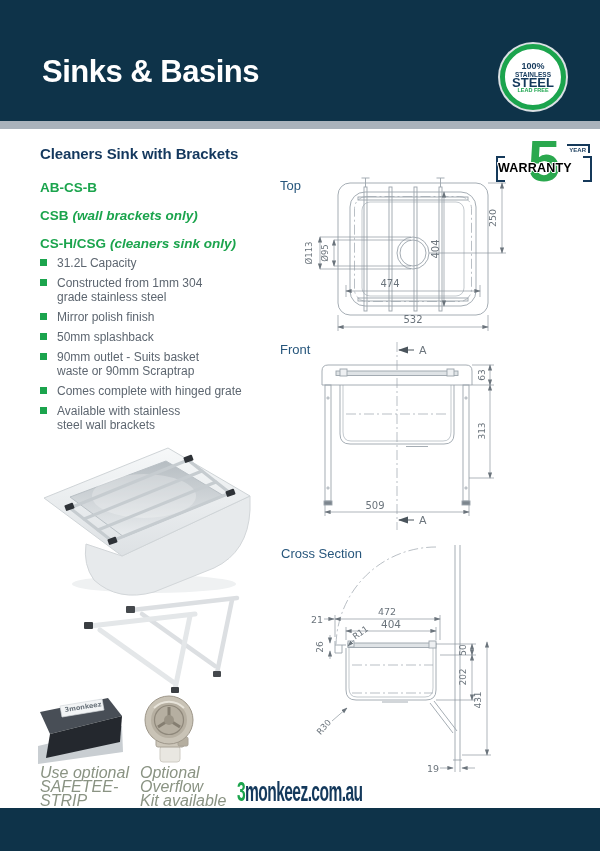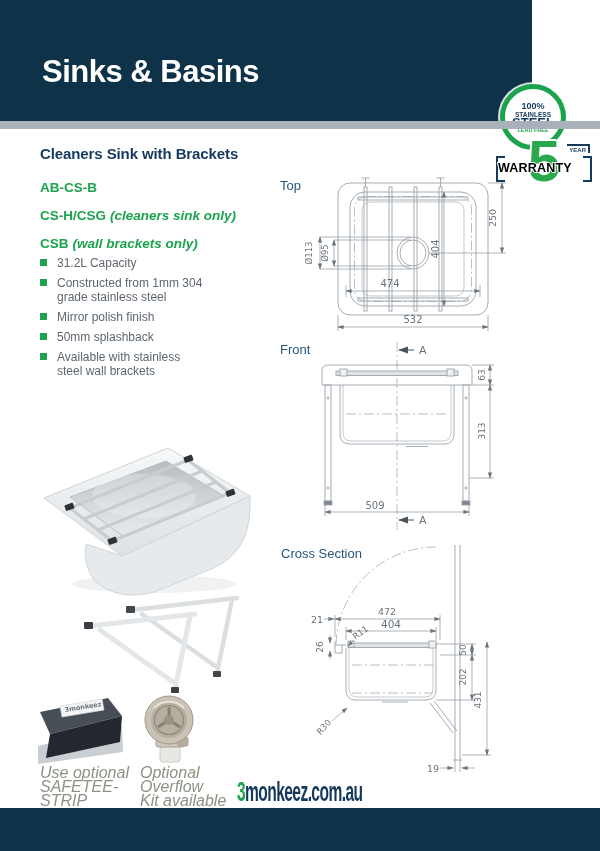--- a/index.html
+++ b/index.html
@@ -1,24 +1,24 @@
 <!DOCTYPE html>
 <html><head>
 <meta charset="utf-8">
 <style>
   html,body{margin:0;padding:0;background:#e8e8e8;}
   .page{position:relative;width:600px;height:851px;background:#ffffff;overflow:hidden;
         font-family:"Liberation Sans","DejaVu Sans",sans-serif;}
   .abs{position:absolute;}
   
-  .header{left:0;top:0;width:532px;height:121px;background:#0e3349;}
+  .header{left:0;top:0;width:600px;height:121px;background:#0e3349;}
   .header-title{left:42px;top:54px;color:#ffffff;font-size:31px;font-weight:700;letter-spacing:-0.5px;}
   .steel-badge{left:500px;top:44px;width:56px;height:56px;border-radius:50%;background:#ffffff;
       border:5px solid #1ba44d;box-shadow:0 0 0 2px rgba(255,255,255,.85);
-      display:flex;flex-direction:column;align-items:center;justify-content:center;text-align:center;margin-top:40px;}
+      display:flex;flex-direction:column;align-items:center;justify-content:center;text-align:center;}
   .steel-badge .b1{font-size:9px;font-weight:800;color:#14395c;line-height:9px;}
   .steel-badge .b2{font-size:6.5px;font-weight:800;color:#14395c;line-height:7px;}
   .steel-badge .b3{font-size:13px;font-weight:700;color:#14395c;line-height:9px;}
   .steel-badge .b4{font-size:5.5px;font-weight:800;color:#1ba44d;line-height:6px;}
   .gray-strip{left:0;top:121px;width:600px;height:8px;background:#a9b2bb;}
   
   .warranty{left:498px;top:140px;width:92px;height:60px;}
   .warranty .five{position:absolute;left:30px;top:-8px;font-size:58px;line-height:58px;font-weight:800;
       color:#2aa84e;text-shadow:-2px 0 #fff,2px 0 #fff,0 -2px #fff,0 2px #fff;}
   .warranty .wtext{position:absolute;left:0;top:21px;width:68px;text-align:center;font-size:12.5px;
@@ -78,44 +78,53 @@
     <div class="wtext">WARRANTY</div>
   </div>
 
   <div class="abs page-title">Cleaners Sink with Brackets</div>
 
   <div class="abs codes">
     <div class="code-line">
       <span>AB-CS-B</span><span class="note"></span>
     </div>
     <div class="code-line">
+      <span>CSB</span><span class="note">(wall brackets only)</span>
+    </div>
+    <div class="code-line">
       <span>CS-H/CSG</span><span class="note">(cleaners sink only)</span>
     </div>
-    <div class="code-line">
-      <span>CSB</span><span class="note">(wall brackets only)</span>
-    </div>
   </div>
 
   <ul class="abs features">
     <li>
         <span class="sq"></span>
         <span class="ftxt">31.2L Capacity</span>
       </li>
     <li>
         <span class="sq"></span>
         <span class="ftxt">Constructed from 1mm 304
 grade stainless steel</span>
       </li>
     <li>
         <span class="sq"></span>
         <span class="ftxt">Mirror polish finish</span>
       </li>
     <li>
         <span class="sq"></span>
         <span class="ftxt">50mm splashback</span>
+      </li>
+    <li>
+        <span class="sq"></span>
+        <span class="ftxt">90mm outlet - Suits basket
+waste or 90mm Scraptrap</span>
+      </li>
+    <li>
+        <span class="sq"></span>
+        <span class="ftxt">Comes complete with hinged grate</span>
       </li>
     <li>
         <span class="sq"></span>
         <span class="ftxt">Available with stainless
 steel wall brackets</span>
       </li>
   </ul>
 
   <svg style="left:26px;top:434px;" width="235" height="160" viewBox="0 0 235 160">
     <defs>

